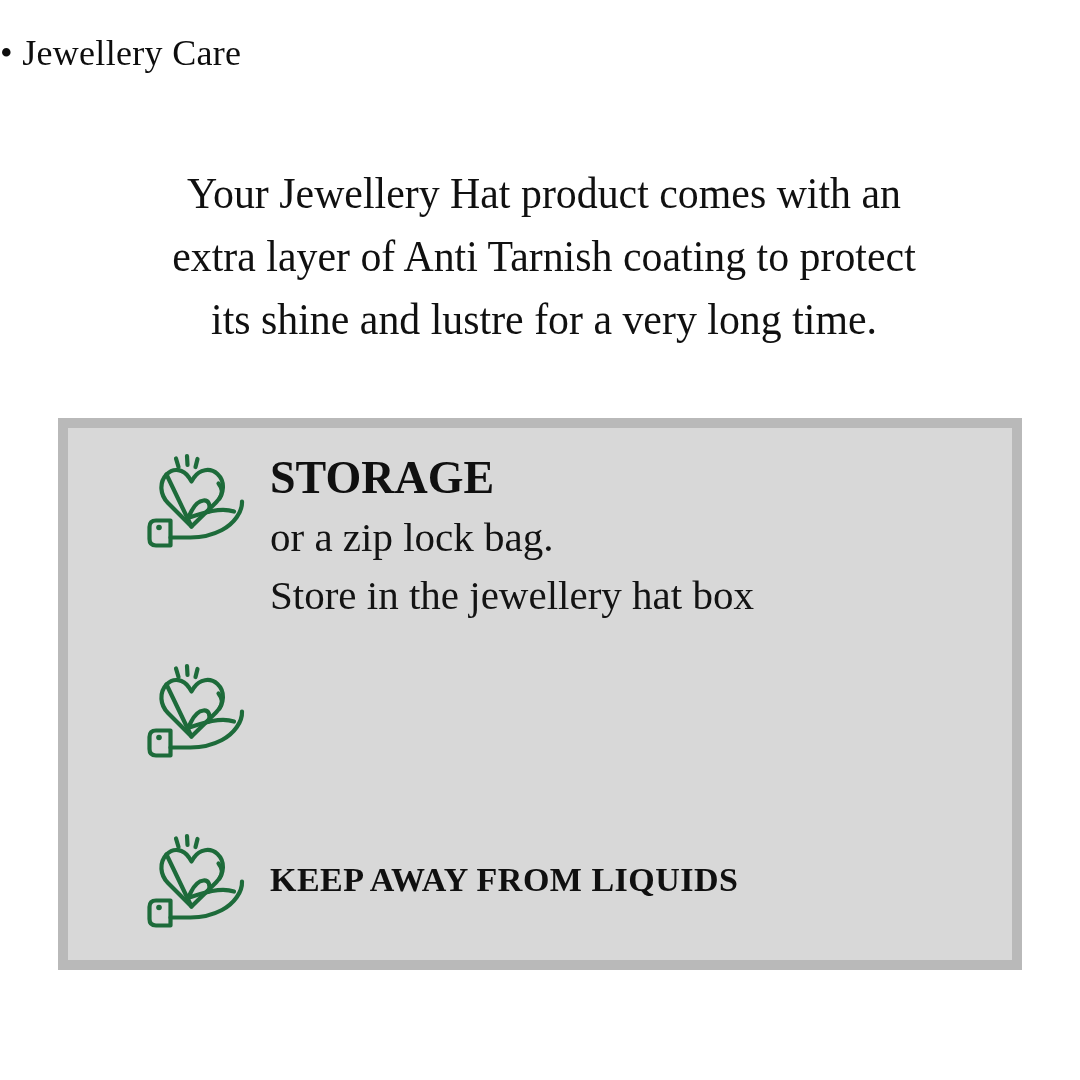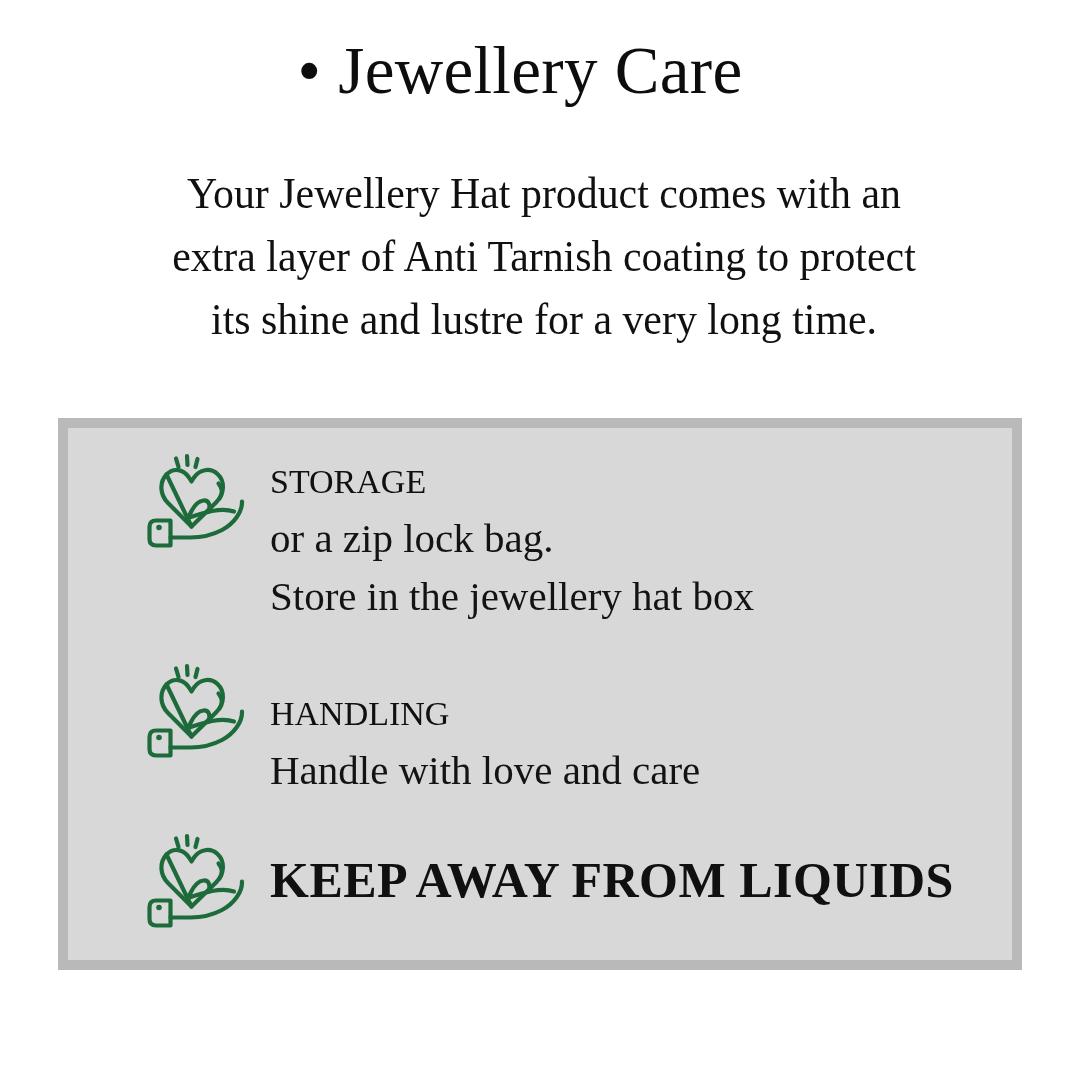--- a/index.html
+++ b/index.html
@@ -14,23 +14,23 @@
     overflow: hidden;
     position: relative;
   }
 
   
   .page-title {
     position: absolute;
     top: 34px;
     left: 0;
     width: 1040px;
-    text-align: center;
-    font-family: "Liberation Serif", "DejaVu Serif", serif;
-    font-size: 67px;
+    text-align: left;
+    font-family: "Liberation Serif", "DejaVu Serif", serif;
+    font-size: 36px;
     line-height: 1.1;
     color: #0d0d0d;
     letter-spacing: 0.3px;
     white-space: nowrap;
   }
 
   
   .intro {
     position: absolute;
     top: 162px;
@@ -79,29 +79,29 @@
     flex: 0 0 104px;
     margin-right: 20px;
   }
   .care-icon svg { display: block; width: 104px; height: 100px; }
 
   .care-text { padding-top: 0; }
   .row-handling .care-text { padding-top: 22px; }
 
   .care-heading {
     font-family: "Liberation Serif", "DejaVu Serif", serif;
-    font-size: 34px;
+    font-size: 46px;
     line-height: 54px;
     color: #101010;
     white-space: nowrap;
     margin: 0;
-    font-weight: normal;
+    font-weight: bold;
   }
   .row-liquids .care-heading {
-    font-size: 50px;
+    font-size: 34px;
     font-weight: bold;
     transform: scaleX(0.88);
     transform-origin: left center;
     letter-spacing: 0.5px;
   }
 
   .care-body {
     font-family: "Liberation Serif", "DejaVu Serif", serif;
     font-size: 41px;
     line-height: 58px;
@@ -166,26 +166,20 @@
             <path d="M41 6 L41.5 15"></path>
             <path d="M51.5 9 L49.5 17"></path>
             <path d="M62.5 61.5 C65 55 62.5 50 57.5 50.5 C52.5 51 48 56 45 62 L42 68"></path>
             <path d="M96 51.5 C96.5 62 88 73.5 76 80 C66.5 85 55 87.5 44.5 87.5 L24.5 87.5"></path>
             <path d="M42 68 C48 66 58 62.5 66 61 C74.5 59.4 82 59.5 88 61.5"></path>
             <path d="M24.5 87.5 L24.5 70.5 L10 70.5 C5.5 70.5 3.5 73 3.5 77 L3.5 89 C3.5 93 5.5 95.5 10 95.5 L24.5 95.5 Z"></path>
             <circle cx="13" cy="77.5" r="2.8" fill="#1d6b3a" stroke="none"></circle>
           </g>
         </svg>
       </span>
-      <span class="care-text">
-        <span class="care-heading">HANDLING</span>
-        <span class="care-body">
-          <span class="body-line">Handle with love and care</span>
-        </span>
-      </span>
     </div>
 
     <div class="care-row row-liquids">
       <span class="care-icon">
         <svg viewBox="0 0 104 100" xmlns="http://www.w3.org/2000/svg">
           <g fill="none" stroke="#1d6b3a" stroke-width="4.2" stroke-linecap="round" stroke-linejoin="round">
             <path d="M20.5 24.5 C13 32.5 14 45 22 53 L45.5 76.5"></path>
             <path d="M45.5 76.5 L70 52.5 C79 43.5 79 31 71.5 24 C64 17.2 53.5 19.5 48 27.5 L45.5 31.5 L43 27.5 C37.5 19.3 27.5 17.2 20.5 24.5 Z"></path>
             <path d="M72.5 33.5 C76.5 38.5 76.5 44.5 73.5 48.5"></path>
             <path d="M30 8.5 L32.5 17"></path>

